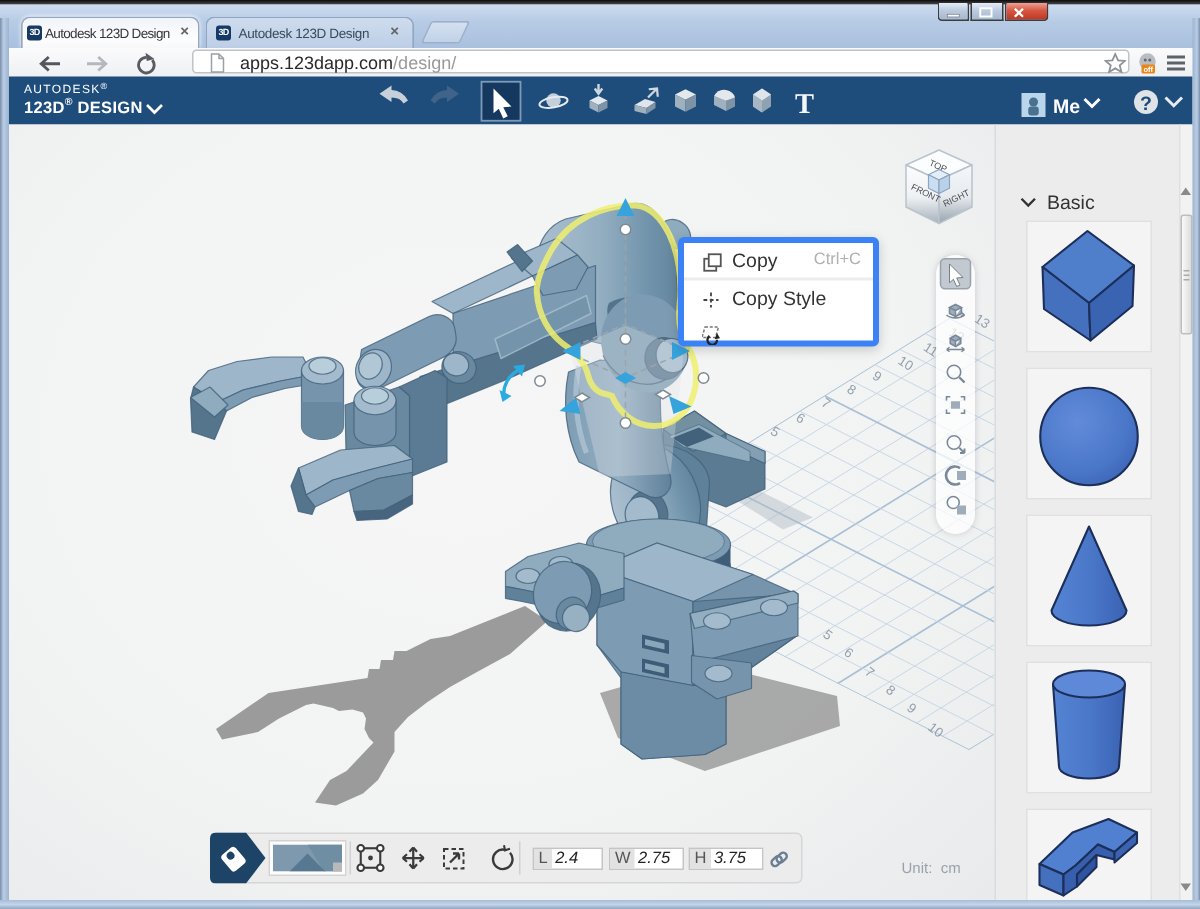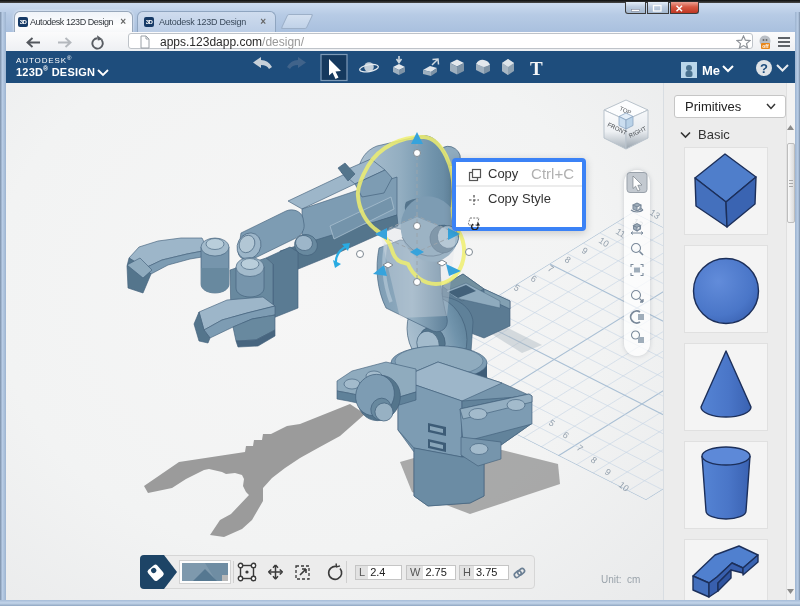--- a/index.html
+++ b/index.html
@@ -45,26 +45,26 @@
 #sbar{left:786px;top:83px;width:9px;height:517px;background:#f2f2f2;border-left:1px solid #e0e0e0;}
 #sthumb{left:787px;top:143px;width:8px;height:80px;background:linear-gradient(90deg,#fafafa,#dcdcdc);border:1px solid #bdbdbd;border-radius:2px;}
 
 #bl{left:0;top:12px;width:6px;height:594px;background:linear-gradient(90deg,#7b8fa8,#b9cde6 40%,#9db4d0);}
 #br{left:795px;top:12px;width:5px;height:594px;background:linear-gradient(90deg,#9db4d0,#b9cde6 60%,#7b8fa8);}
 #bb{left:0;top:600px;width:800px;height:6px;background:linear-gradient(180deg,#a6bcd8,#c3d5ea 50%,#8fa6c2);}
 
 #menu{left:452px;top:158px;width:134px;height:73px;background:#fff;border:4px solid #3b82f6;border-radius:4px;box-shadow:0 2px 8px rgba(0,0,0,.18);font-size:13px;color:#333;}
 #menu .row{position:relative;height:23px;line-height:23px;padding-left:32px;}
 #menu .hl{background:#c3d2dd;}
-#menu .sc{position:absolute;right:8px;color:#b0b0b0;font-size:15px;}
+#menu .sc{position:absolute;right:8px;color:#b0b0b0;font-size:11px;}
 
 #btb{left:140px;top:555px;width:395px;height:34px;background:#ececec;border:1px solid #d6d6d6;border-radius:4px;}
 .fld{position:absolute;top:9px;height:15px;border:1px solid #c5c5c5;background:#fff;font-size:11px;line-height:13px;}
 .fld b{display:inline-block;background:#e2e2e2;color:#555;font-weight:normal;padding:0 3px;height:13px;}
-.fld span{padding:14px 2px;color:#222;}
+.fld span{padding:14px 2px;color:#222;font-style:italic;}
 #unit{left:601px;top:574px;font-size:10px;color:#9aa3ab;}
 
 #vtb{left:624px;top:170px;width:26px;height:186px;background:rgba(255,255,255,.72);border-radius:13px;box-shadow:0 0 4px rgba(120,130,140,.35);}
 </style></head>
 <body>
 <div id="win">
 <div class="abs" id="topstrip"></div>
 <div class="abs" id="topdark"></div>
 <div class="abs" id="glass"></div>
 <div class="abs tab" id="tab2">
@@ -391,23 +391,20 @@
  <text x="630" y="138" transform="rotate(-26 630 138)" font-size="6">RIGHT</text>
 </g>
 <g stroke="#8aa4c2" stroke-width=".8">
  <polygon points="626,113 633,116.5 626,120 619,116.5" fill="#e4eef8"></polygon>
  <polygon points="619,116.5 626,120 626,129 619,125.5" fill="#cbdef0"></polygon>
  <polygon points="626,120 633,116.5 633,125.5 626,129" fill="#b9d2e8"></polygon>
 </g>
 </svg>
 </div>
 <div class="abs" id="side">
- <div id="drop">Primitives<svg style="position:absolute;right:9px;top:7px;" width="10" height="7">
-          <path d="M1 1 L5 5.4 L9 1" stroke="#333" stroke-width="1.5" fill="none"></path>
-        </svg></div>
  <svg style="position:absolute;left:16px;top:48px;" width="11" height="8">
         <path d="M1 1.5 L5.5 6 L10 1.5" stroke="#333" stroke-width="1.6" fill="none"></path>
       </svg>
  <div style="position:absolute;left:34px;top:44px;font-size:13px;color:#333;">Basic</div>
  <div class="card" style="top:64px;"><svg width="82" height="86">
   <g stroke="#1c2f5a" stroke-width="1.4" stroke-linejoin="round">
    <polygon points="40,6 71,29 41,54 10,30" fill="#4f7ecb"></polygon>
    <polygon points="10,30 41,54 42,79 11,58" fill="#4470bd"></polygon>
    <polygon points="41,54 71,29 70,56 42,79" fill="#3a64b2"></polygon>
   </g>

